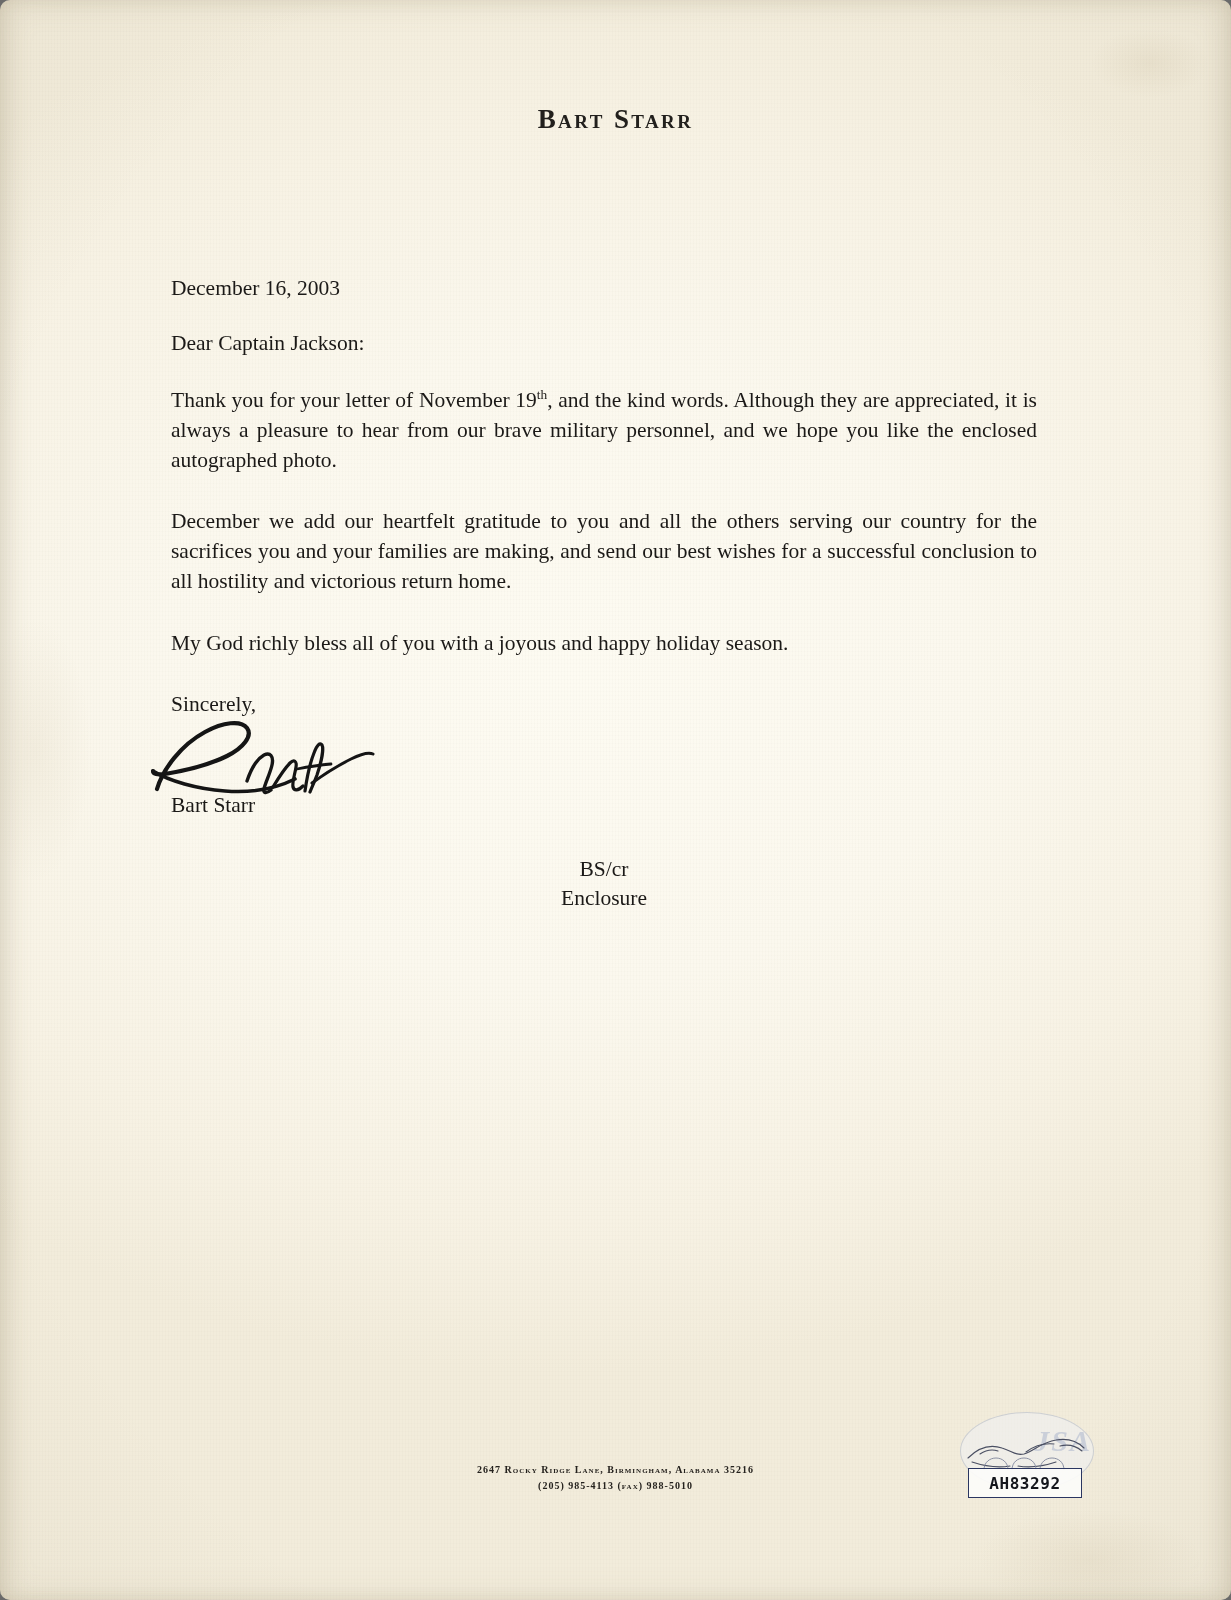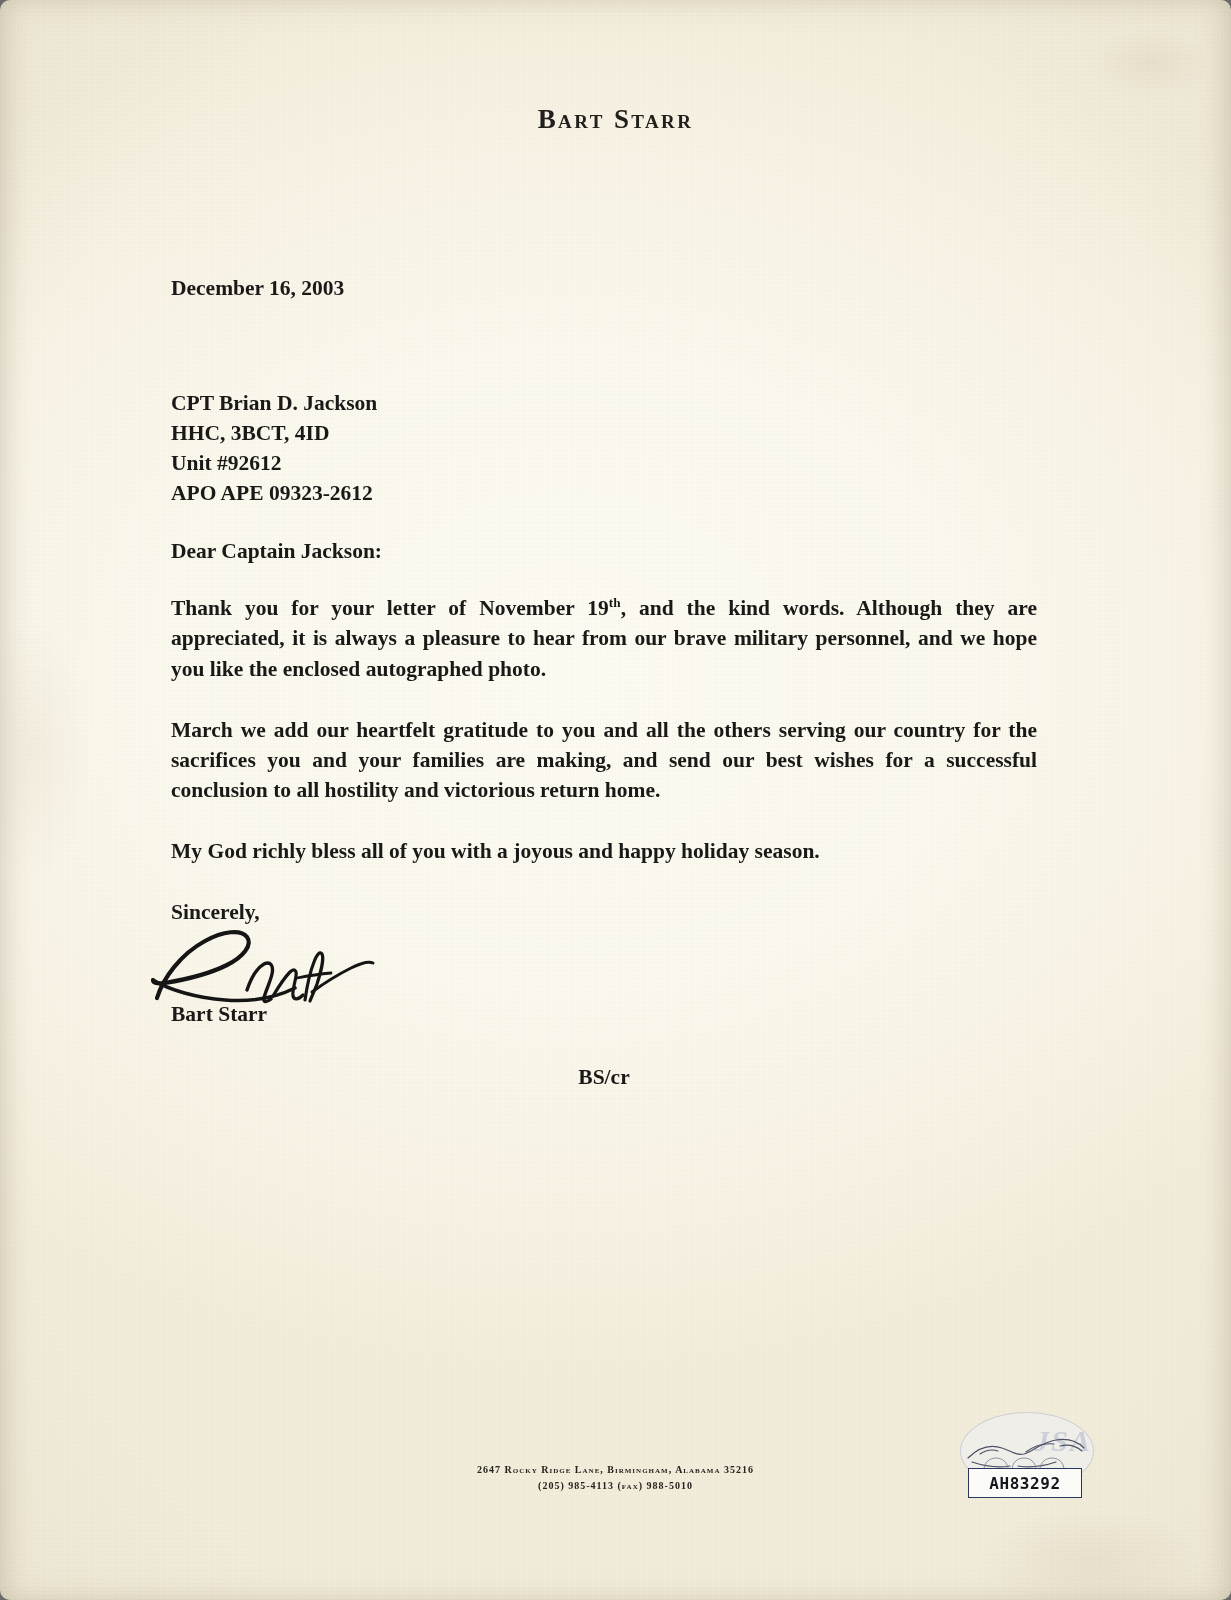--- a/index.html
+++ b/index.html
@@ -65,21 +65,20 @@
 
   
   .letter-body {
     position: absolute;
     left: 171px;
     top: 278px;
     width: 866px;
     font-size: 21.5px;
     line-height: 1.0;
     color: #1b1917;
-    font-weight: bold;
   }
   .date-line {
     font-size: 21.5px;
     margin: 0 0 0 0;
   }
   .address-block {
     margin-top: 88px;
     line-height: 1.40;
   }
   .address-block .addr-line { display: block; }
@@ -203,32 +202,26 @@
   <div class="stain" style="left:980px; top:1510px; width:220px; height:100px; background:radial-gradient(ellipse at center, rgba(165,145,105,0.10), rgba(165,145,105,0) 72%);"></div>
   <div class="vignette"></div>
   <div class="edge-shadow"></div>
 
   <div class="letterhead">Bart Starr</div>
 
   <div class="letter-body">
 
     <div class="date-line">December 16, 2003</div>
 
-    <div class="address-block">
-      <span class="addr-line">CPT Brian D. Jackson</span>
-      <span class="addr-line">HHC, 3BCT, 4ID</span>
-      <span class="addr-line">Unit #92612</span>
-      <span class="addr-line">APO APE 09323-2612</span>
-    </div>
 
     <div class="salutation">Dear Captain Jackson:</div>
 
     <p class="para"><span>Thank you for your letter of November 19</span><sup class="ordinal">th</sup><span>, and the kind words.  Although they are appreciated, it is always a pleasure to hear from our brave military personnel, and we hope you like the enclosed autographed photo.</span></p>
 
-    <p class="para">March we add our heartfelt gratitude to you and all the others serving our country for the sacrifices you and your families are making, and send our best wishes for a successful conclusion to all hostility and victorious return home.</p>
+    <p class="para">December we add our heartfelt gratitude to you and all the others serving our country for the sacrifices you and your families are making, and send our best wishes for a successful conclusion to all hostility and victorious return home.</p>
 
     <p class="para last">My God richly bless all of you with a joyous and happy holiday season.</p>
 
     <div class="closing">Sincerely,</div>
 
     <div class="signature-area">
       <svg class="signature-svg" width="260" height="92" viewBox="0 0 260 92" aria-hidden="true">
         <g fill="none" stroke="#151515" stroke-linecap="round" stroke-linejoin="round">
           <path d="M10 78 C 16 58, 34 34, 58 21 C 76 11, 94 9, 100 17 C 106 25, 96 37, 80 45 C 62 54, 36 60, 18 63 C 10 64, 6 63, 6 60" stroke-width="4.2"></path>
           <path d="M6 60 C 22 70, 50 78, 78 80 C 104 82, 128 78, 148 68" stroke-width="3.6"></path>
@@ -239,20 +232,21 @@
           <path d="M165 72 C 176 64, 190 55, 204 48 C 214 43, 222 41, 226 43" stroke-width="3.0"></path>
         </g>
       </svg>
 
     </div>
 
     <div class="signature-name">Bart Starr</div>
 
     <div class="sign-off">
       <div>BS/cr</div>
+      <div>Enclosure</div>
     </div>
 
   </div>
 
   <div class="footer">
     <span class="fline">2647 Rocky Ridge Lane, Birmingham, Alabama 35216</span>
     <span class="fline">(205) 985-4113 (fax) 988-5010</span>
   </div>
 
   <div class="auth-sticker">

